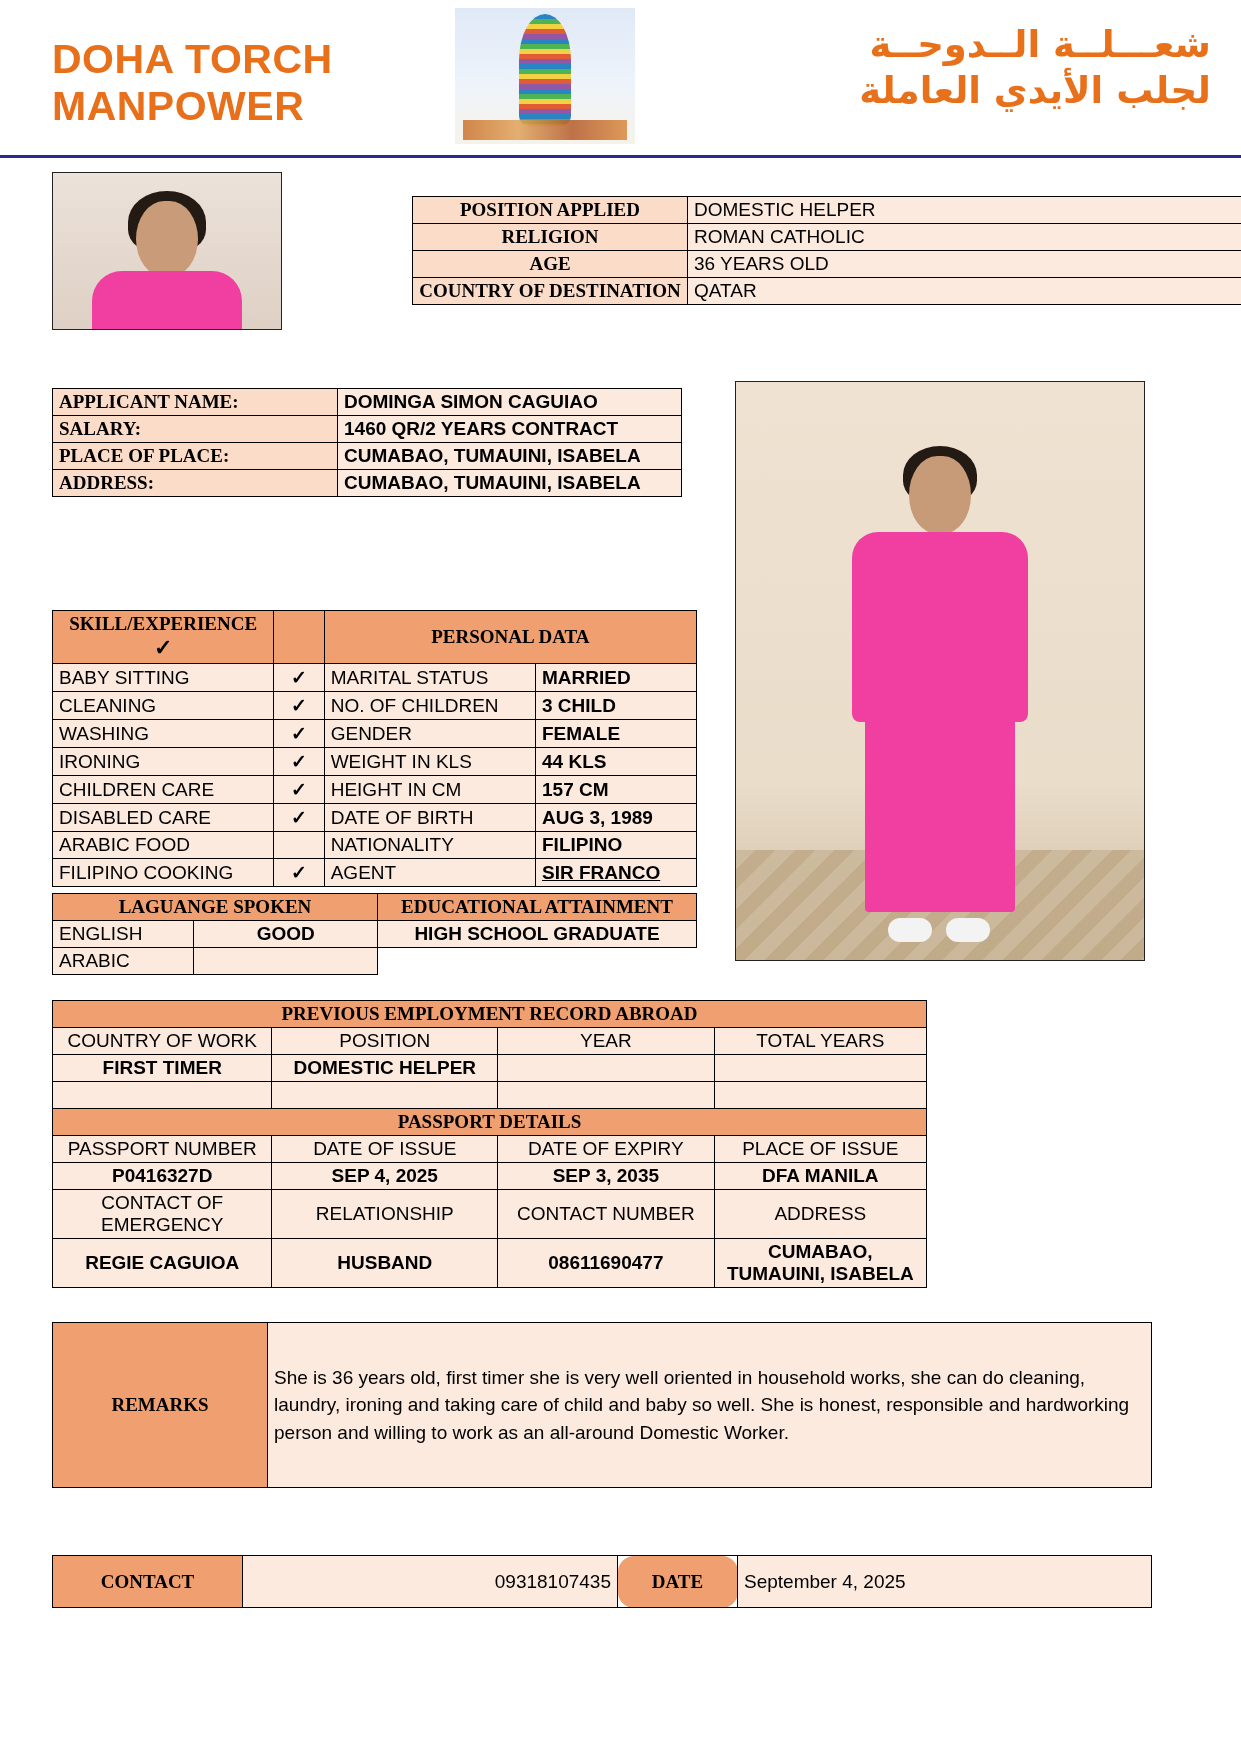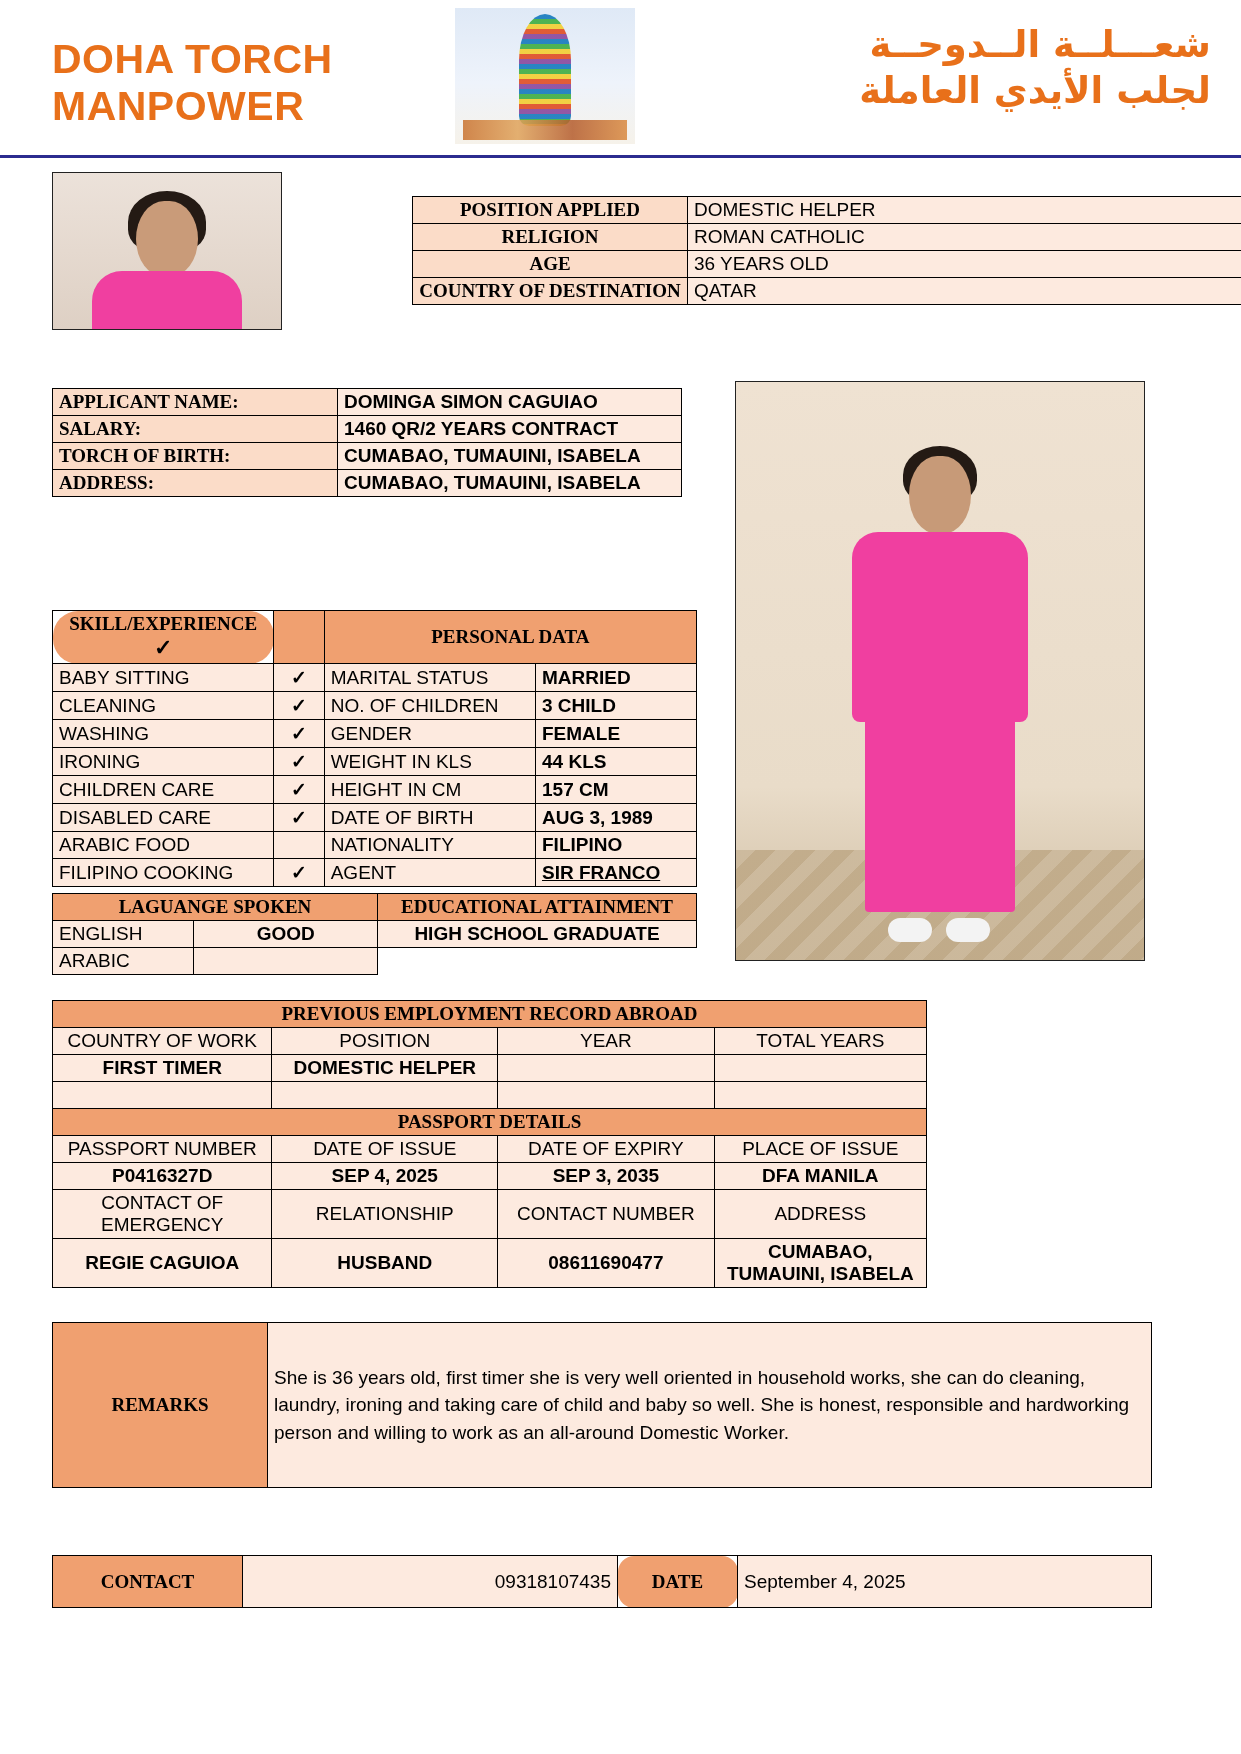--- a/index.html
+++ b/index.html
@@ -180,21 +180,21 @@
     <tbody>
         <tr>
       <td class="lbl-l" style="width:285px;">APPLICANT NAME:</td>
       <td class="valb">DOMINGA SIMON CAGUIAO</td>
     </tr>
     <tr>
       <td class="lbl-l">SALARY:</td>
       <td class="valb">1460 QR/2 YEARS CONTRACT</td>
     </tr>
     <tr>
-      <td class="lbl-l">TORCH OF BIRTH:</td>
+      <td class="lbl-l">PLACE OF PLACE:</td>
       <td class="valb">CUMABAO, TUMAUINI, ISABELA</td>
     </tr>
     <tr>
       <td class="lbl-l">ADDRESS:</td>
       <td class="valb">CUMABAO, TUMAUINI, ISABELA</td>
     </tr>
   </tbody>
     </table>
 
   <div class="photo-full">
@@ -204,21 +204,21 @@
     <div class="pf-body pf-head" style="position:absolute;"></div>
     <div class="pf-body pf-pant" style="position:absolute;"></div>
     <div class="pf-body pf-top" style="position:absolute;"></div>
     <div class="pf-shoeL"></div>
     <div class="pf-shoeR"></div>
   </div>
 
   <table class="tbl" style="left:52px; top:610px; width:645px;">
     <tbody>
         <tr>
-      <td class="hdr" style="width:220px;border-radius:25px;">
+      <td class="hdr" style="width:220px;">
         <span>SKILL/EXPERIENCE</span>
         <span class="check">✓</span>
       </td>
       <td class="hdr" style="width:50px;"></td>
       <td class="hdr" colspan="2">PERSONAL DATA</td>
     </tr>
 
     <tr>
       <td class="cell" style="text-align:left;">BABY SITTING</td>
       <td class="cell check">✓</td>

